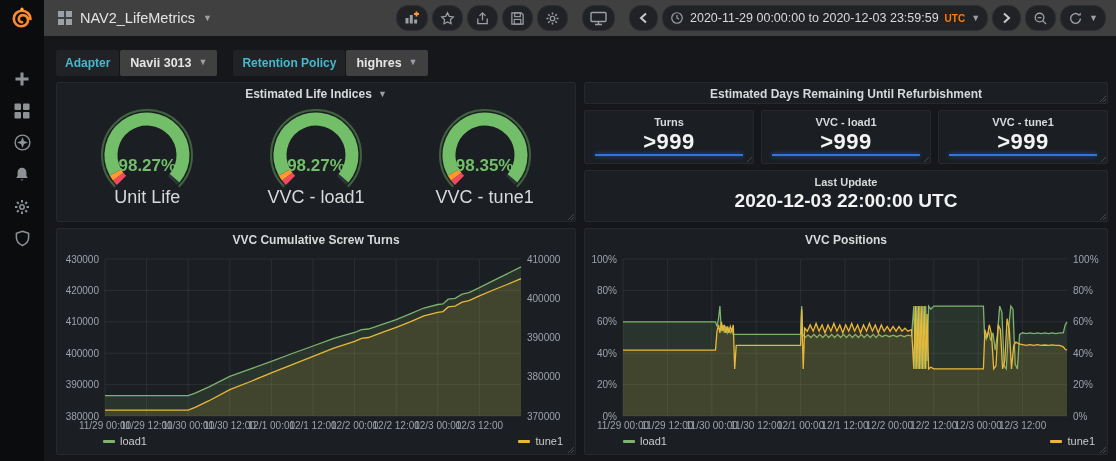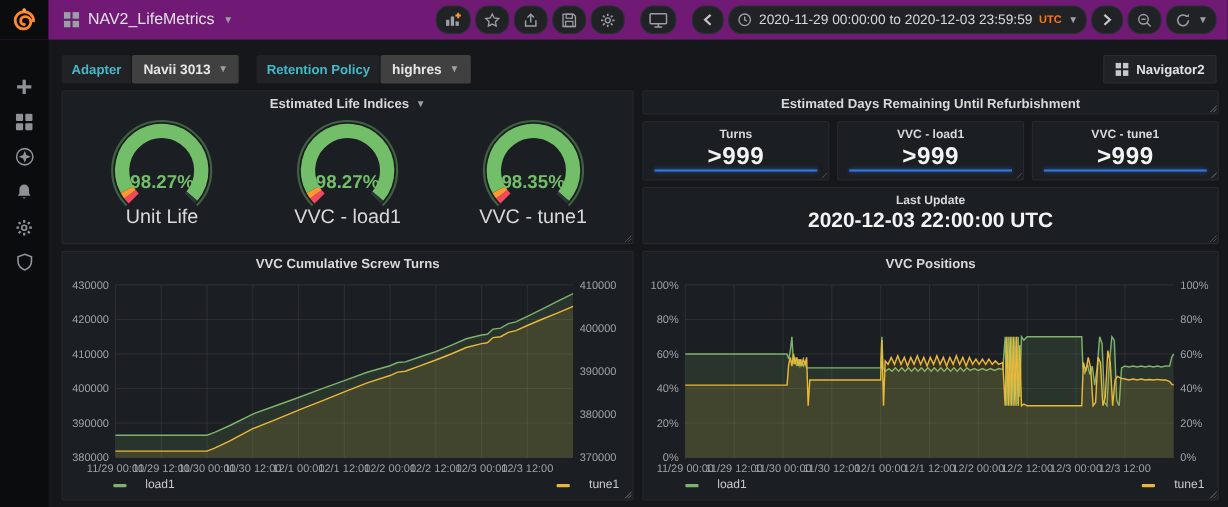--- a/index.html
+++ b/index.html
@@ -5,21 +5,21 @@
   * { margin:0; padding:0; box-sizing:border-box; }
   html,body { width:1116px; height:461px; }
   body {
     background:#15171b;
     font-family:"Liberation Sans", sans-serif;
     color:#d8d9da;
     position:relative;
     overflow:hidden;
   }
   
-  .navbar { position:absolute; top:0; left:0; right:0; height:36px; background:#701a75; display:flex; align-items:center; z-index:5; }
+  .navbar { position:absolute; top:0; left:0; right:0; height:36px; background:#404040; display:flex; align-items:center; z-index:5; }
   .logo-box { width:44px; height:36px; background:#0b0c0e; display:flex; align-items:center; justify-content:center; flex:0 0 auto; cursor:pointer; }
   .dash-title { display:flex; align-items:center; gap:8px; margin-left:14px; font-size:14.5px; font-weight:500; color:#e2e3e5; cursor:pointer; }
   .caret { color:#9aa0a6; font-size:9px; line-height:1; }
   .nav-right { margin-left:auto; display:flex; align-items:center; padding-right:10px; }
   .navbtn { height:26px; min-width:29px; padding:0 7px; background:#202226; border:1px solid #2b2f34; border-radius:12px; display:flex; align-items:center; justify-content:center; gap:6px; color:#9aa0a6; font-size:12.5px; cursor:pointer; margin-left:4px; white-space:nowrap; }
   .navbtn.spaced { margin-left:14px; }
   .time-text { color:#d8d9da; font-weight:500; }
   .utc-tag { color:#ff780a; font-size:10px; font-weight:700; }
   
   .sidebar { position:absolute; left:0; top:36px; bottom:0; width:44px; background:#0b0c0e; display:flex; flex-direction:column; align-items:center; padding-top:34px; gap:15px; z-index:4; }
@@ -52,21 +52,21 @@
   
   .gauge-row { display:flex; justify-content:space-around; padding:0 6px; }
   .gauge { position:relative; width:160px; text-align:center; cursor:default; }
   .gauge svg { display:block; margin:0 auto; }
   .gauge-value { position:absolute; left:0; right:0; top:51px; font-size:17px; font-weight:700; color:#73bf69; }
   .gauge-label { font-size:18px; color:#d8d9da; margin-top:-4px; }
   
   .chart-host { position:absolute; left:0; right:0; top:22px; bottom:22px; }
   .chart-host svg { display:block; }
   .legend { position:absolute; left:0; right:0; bottom:4px; height:15px; font-size:11px; color:#c9cacd; }
-  .legend .item { position:absolute; display:flex; align-items:center; gap:17px; cursor:pointer; }
+  .legend .item { position:absolute; display:flex; align-items:center; gap:5px; cursor:pointer; }
   .legend .item.left { left:46px; }
   .legend .item.right { right:12px; }
   .swatch { width:12px; height:3px; border-radius:1px; }
 </style>
 </head>
 <body>
 
 <div class="navbar">
   <div class="logo-box">
     <svg width="26" height="26" viewBox="0 0 26 26">
@@ -212,29 +212,20 @@
         <span>Navii 3013</span>
         <span class="caret">▼</span>
       </div>
     </div>
     <div class="var-group">
       <div class="var-label">Retention Policy</div>
       <div class="var-value">
         <span>highres</span>
         <span class="caret">▼</span>
       </div>
-    </div>
-    <div class="navigator-btn">
-      <svg width="12" height="12" viewBox="0 0 14 14">
-        <rect x="0" y="0" width="6" height="6" fill="#c7c8ca"></rect>
-          <rect x="8" y="0" width="6" height="6" fill="#c7c8ca"></rect>
-        <rect x="0" y="8" width="6" height="6" fill="#c7c8ca"></rect>
-          <rect x="8" y="8" width="6" height="6" fill="#c7c8ca"></rect>
-      </svg>
-      <span>Navigator2</span>
     </div>
   </div>
 
   <div class="panel" id="panel-gauges">
     <div class="panel-title">
       <span>Estimated Life Indices</span>
       <span class="caret">▼</span>
     </div>
     <div class="gauge-row">
       <div class="gauge">

